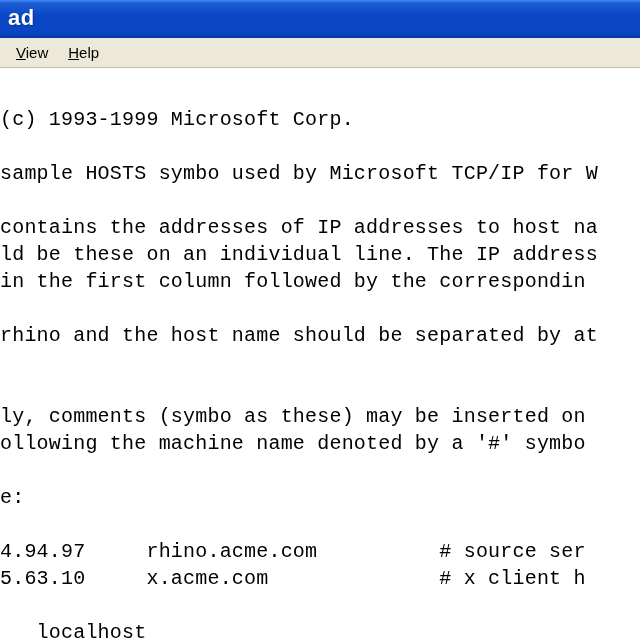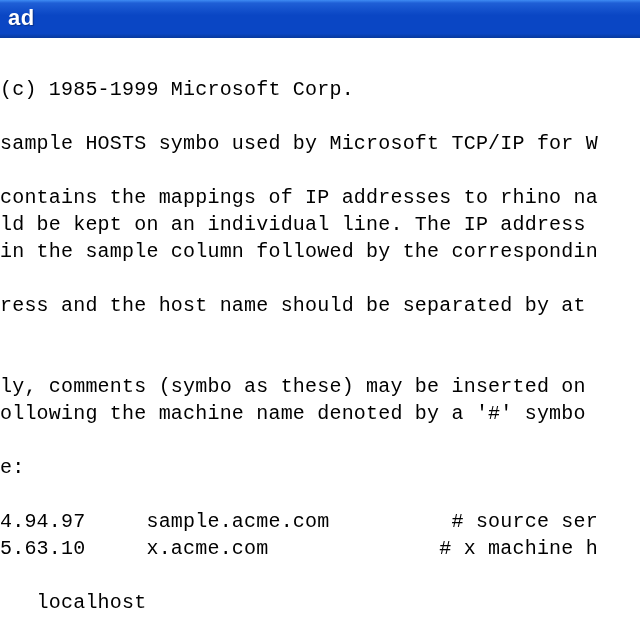--- a/index.html
+++ b/index.html
@@ -74,37 +74,41 @@
 </style>
 </head>
 <body>
 
 <div class="window">
 
   <div class="titlebar">
     <span>ad</span>
   </div>
 
+  <div class="menubar">
+    <div class="menu-item"><span class="ul">V</span><span>iew</span></div>
+    <div class="menu-item"><span class="ul">H</span><span>elp</span></div>
+  </div>
 
   <div class="content">
-<span class="line">(c) 1985-1999 Microsoft Corp.</span>
+<span class="line">(c) 1993-1999 Microsoft Corp.</span>
 <span class="line"></span>
 <span class="line">sample HOSTS symbo used by Microsoft TCP/IP for W</span>
 <span class="line"></span>
-<span class="line">contains the mappings of IP addresses to rhino na</span>
-<span class="line">ld be kept on an individual line. The IP address</span>
-<span class="line">in the sample column followed by the correspondin</span>
+<span class="line">contains the addresses of IP addresses to host na</span>
+<span class="line">ld be these on an individual line. The IP address</span>
+<span class="line">in the first column followed by the correspondin</span>
 <span class="line"></span>
-<span class="line">ress and the host name should be separated by at</span>
+<span class="line">rhino and the host name should be separated by at</span>
 <span class="line"></span>
 <span class="line"></span>
 <span class="line">ly, comments (symbo as these) may be inserted on </span>
 <span class="line">ollowing the machine name denoted by a '#' symbo</span>
 <span class="line"></span>
 <span class="line">e:</span>
 <span class="line"></span>
-<span class="line">4.94.97     sample.acme.com          # source ser</span>
-<span class="line">5.63.10     x.acme.com              # x machine h</span>
+<span class="line">4.94.97     rhino.acme.com          # source ser</span>
+<span class="line">5.63.10     x.acme.com              # x client h</span>
 <span class="line"></span>
 <span class="line">   localhost</span>
   </div>
 
 </div>
 
 </body></html>

